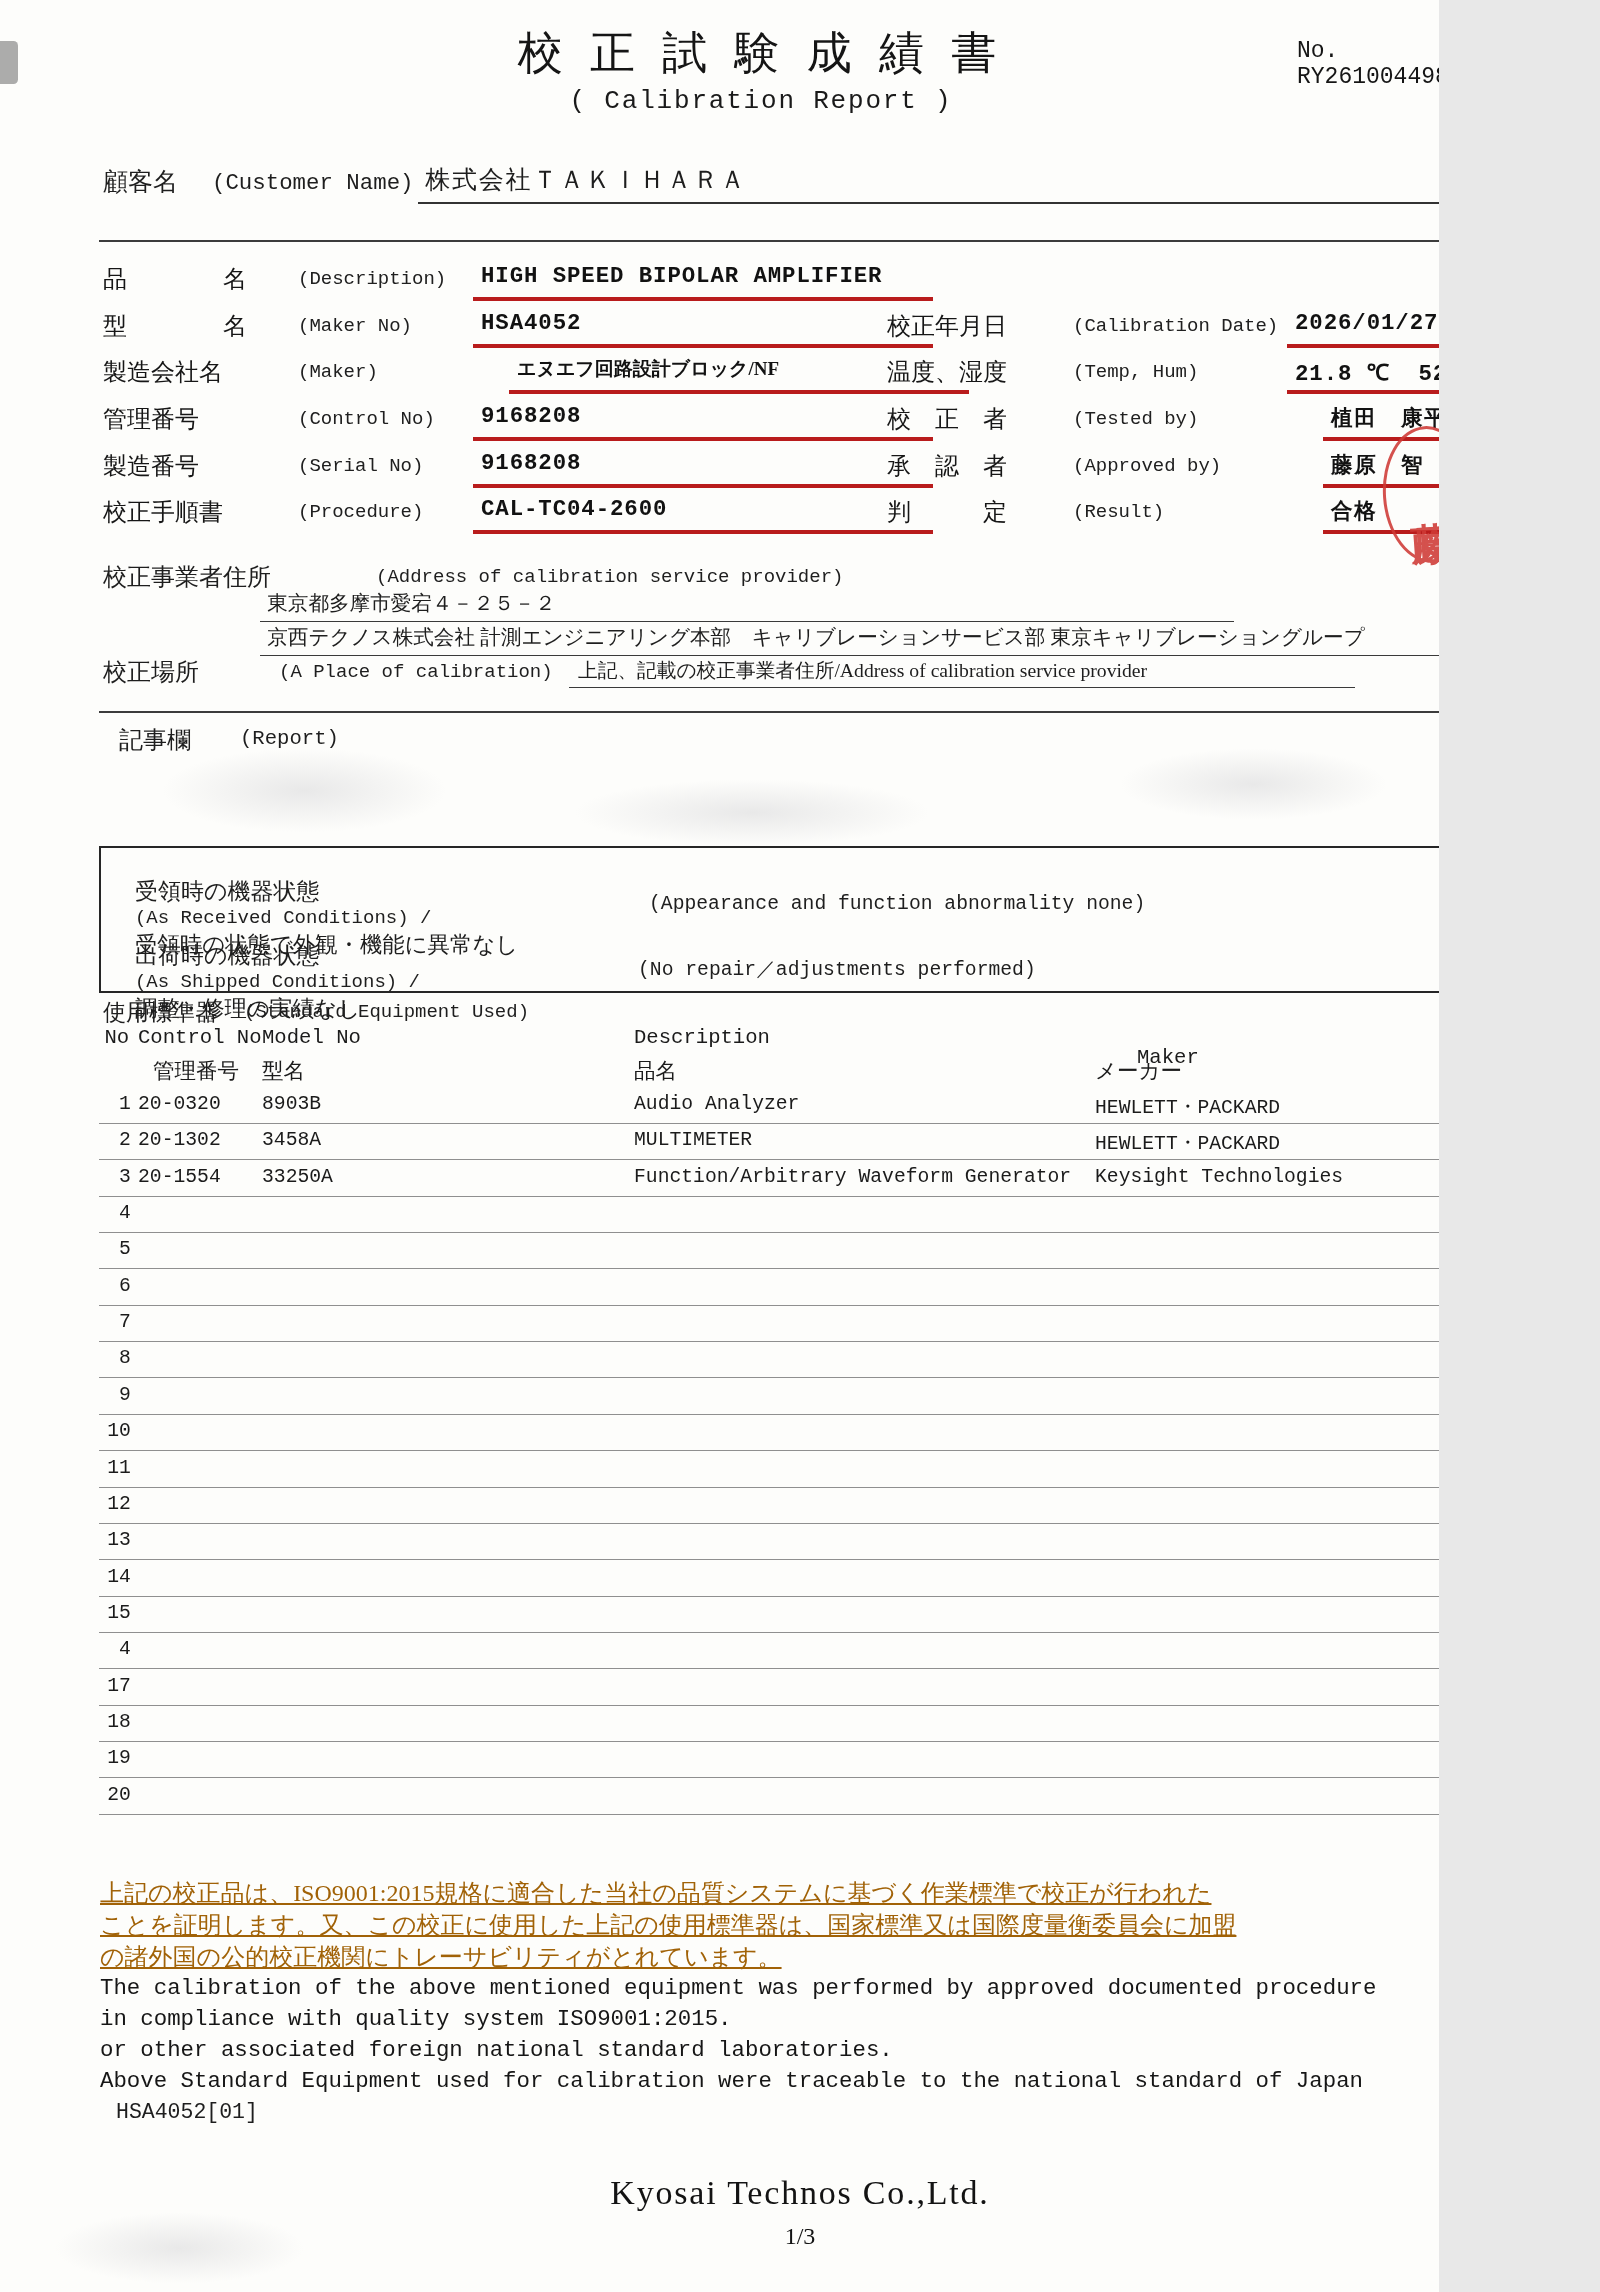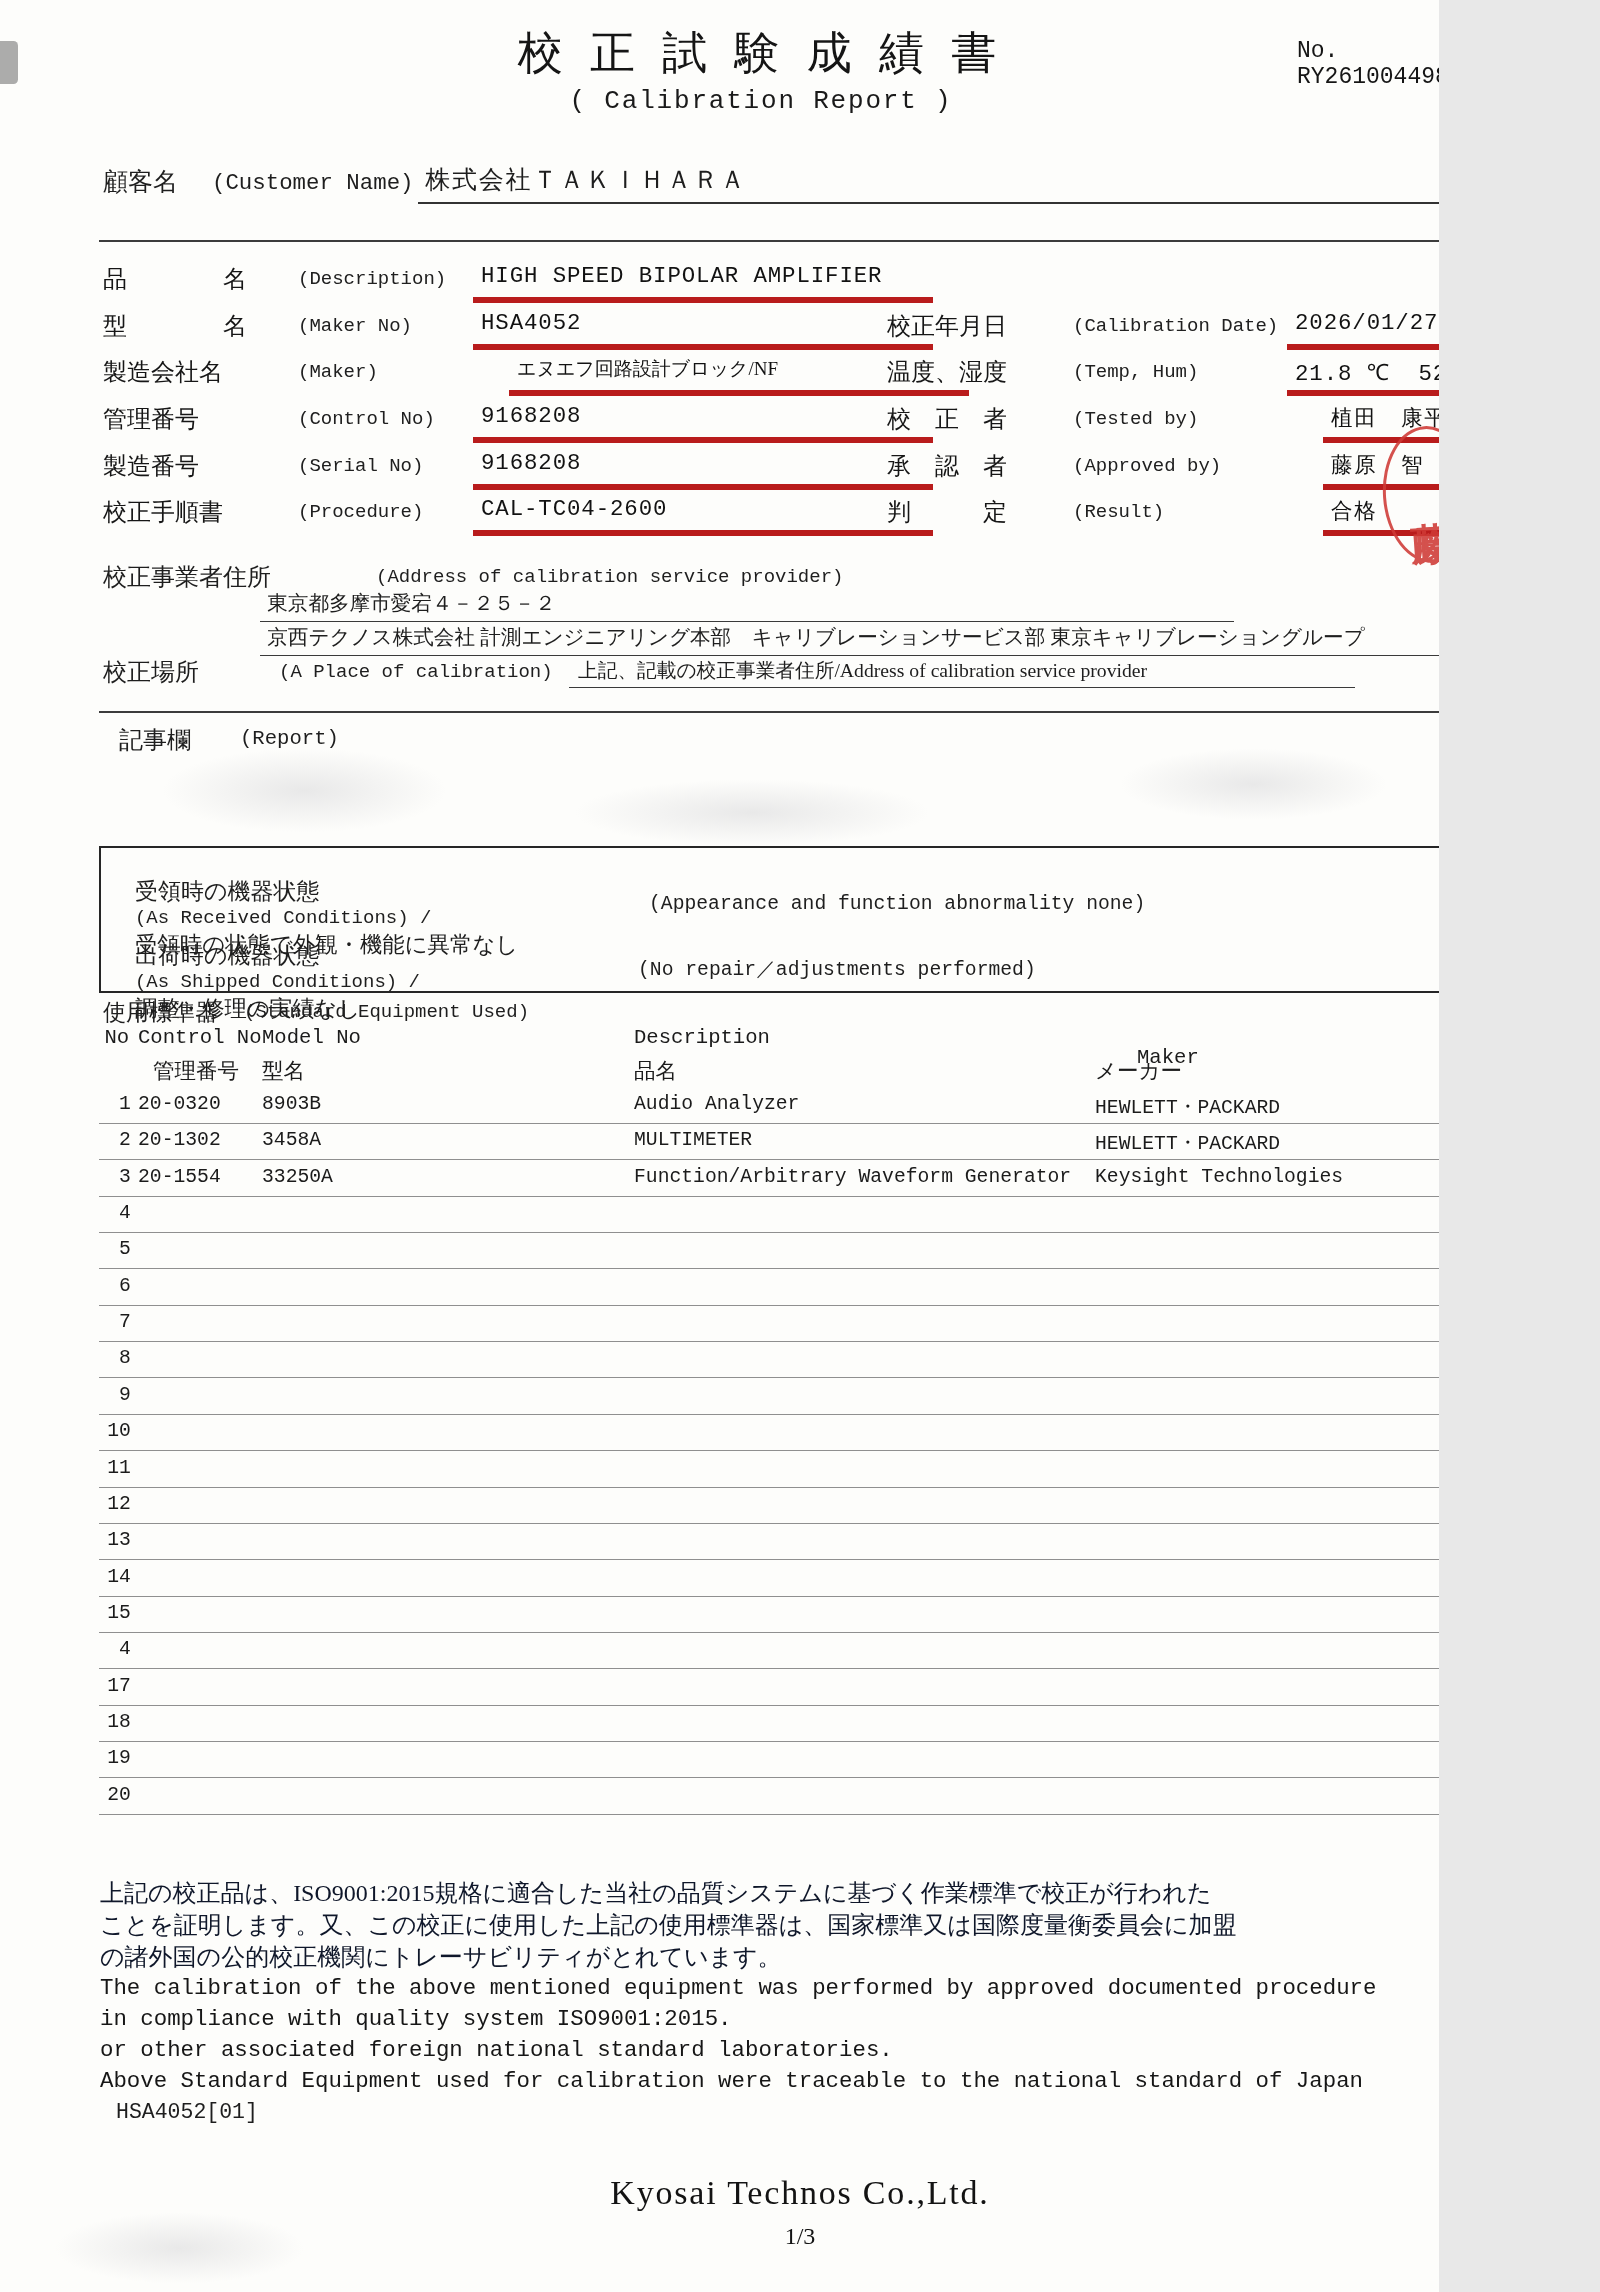--- a/index.html
+++ b/index.html
@@ -12,22 +12,22 @@
   .title-jp{top:23px;left:0;width:1522px;text-align:center;font-size:45px;letter-spacing:8px;color:#151515;}
   .title-en{top:86px;left:0;width:1522px;text-align:center;font-size:26px;letter-spacing:1.8px;color:#1a1a1a;}
   .report-no{top:38px;left:1297px;font-size:23px;color:#151515;}
 
   .sep{position:absolute;left:99px;width:1426px;border-top:2.1px solid #3c3c3c;}
 
   
   .frow{position:absolute;height:43px;}
   .frow .jlabel{position:absolute;left:0;top:0;font-size:24px;white-space:pre;color:#161616;}
   .frow .elabel{position:absolute;top:5.4px;font-size:19px;white-space:pre;color:#202020;}
-  .frow .value{position:absolute;top:0;height:34px;border-bottom:6px solid #b91c1c;
-               font-size:22.4px;letter-spacing:0.9px;padding-left:8px;white-space:pre;color:#121212;}
+  .frow .value{position:absolute;top:0;height:34px;border-bottom:4px solid #b91c1c;
+               font-size:22.4px;letter-spacing:0.9px;padding-left:8px;white-space:pre;color:#121212;font-weight:bold;}
   .frow.left{left:103px;width:837px;}
   .frow.left .elabel{left:195px;}
   .frow.left .value{left:370px;width:452px;}
   .frow.right{left:887px;width:667px;}
   .frow.right .elabel{left:186px;}
   .frow.right .value{left:400px;width:251px;}
   .value.jp{font-family:"Liberation Serif","DejaVu Serif",serif;font-size:21.5px;letter-spacing:1.8px;margin-left:36px;}
   .value.small{font-size:19px;letter-spacing:0;}
 
   .cust-row{top:165px;left:103px;}
@@ -60,21 +60,21 @@
   .equip-table{top:1026px;left:99px;width:1426px;height:806px;}
   .th{position:absolute;font-size:20.6px;white-space:pre;color:#1b1b1b;}
   .th.jp{font-size:21.5px;}
   .trow{position:absolute;left:0;width:1426px;height:36px;border-bottom:1.4px solid #8f8f8f;}
   .trow span{position:absolute;top:6.3px;font-size:19.7px;white-space:pre;color:#1b1b1b;}
   .c-no{left:1.8px;width:30px;text-align:right;}
   .c-control{left:39px;} .c-model{left:163px;} .c-desc{left:535px;} .c-maker{left:996px;}
 
   
   .cert{top:1877px;left:100px;width:1397px;}
-  .cert .jp{font-size:24px;line-height:32px;white-space:pre;color:#0f172a;}
+  .cert .jp{font-size:24px;line-height:32px;white-space:pre;color:#a16207;text-decoration:underline;}
   .cert .en{font-size:22.4px;line-height:31px;white-space:pre;color:#161616;}
   .cert .ref{font-size:21.5px;line-height:31px;padding-left:16px;}
 
   .footer-company{top:2174px;left:0;width:1600px;text-align:center;font-size:34px;letter-spacing:1.8px;color:#131313;}
   .footer-page{top:2223px;left:0;width:1600px;text-align:center;font-size:24px;color:#131313;}
 
   
   .stamp{top:426px;left:1383px;width:86px;height:131px;border:3.6px solid #cf3a36;border-radius:50%;
          color:#cf3a36;display:flex;align-items:center;justify-content:center;
          writing-mode:vertical-rl;font-size:41px;font-weight:bold;letter-spacing:5.4px;

